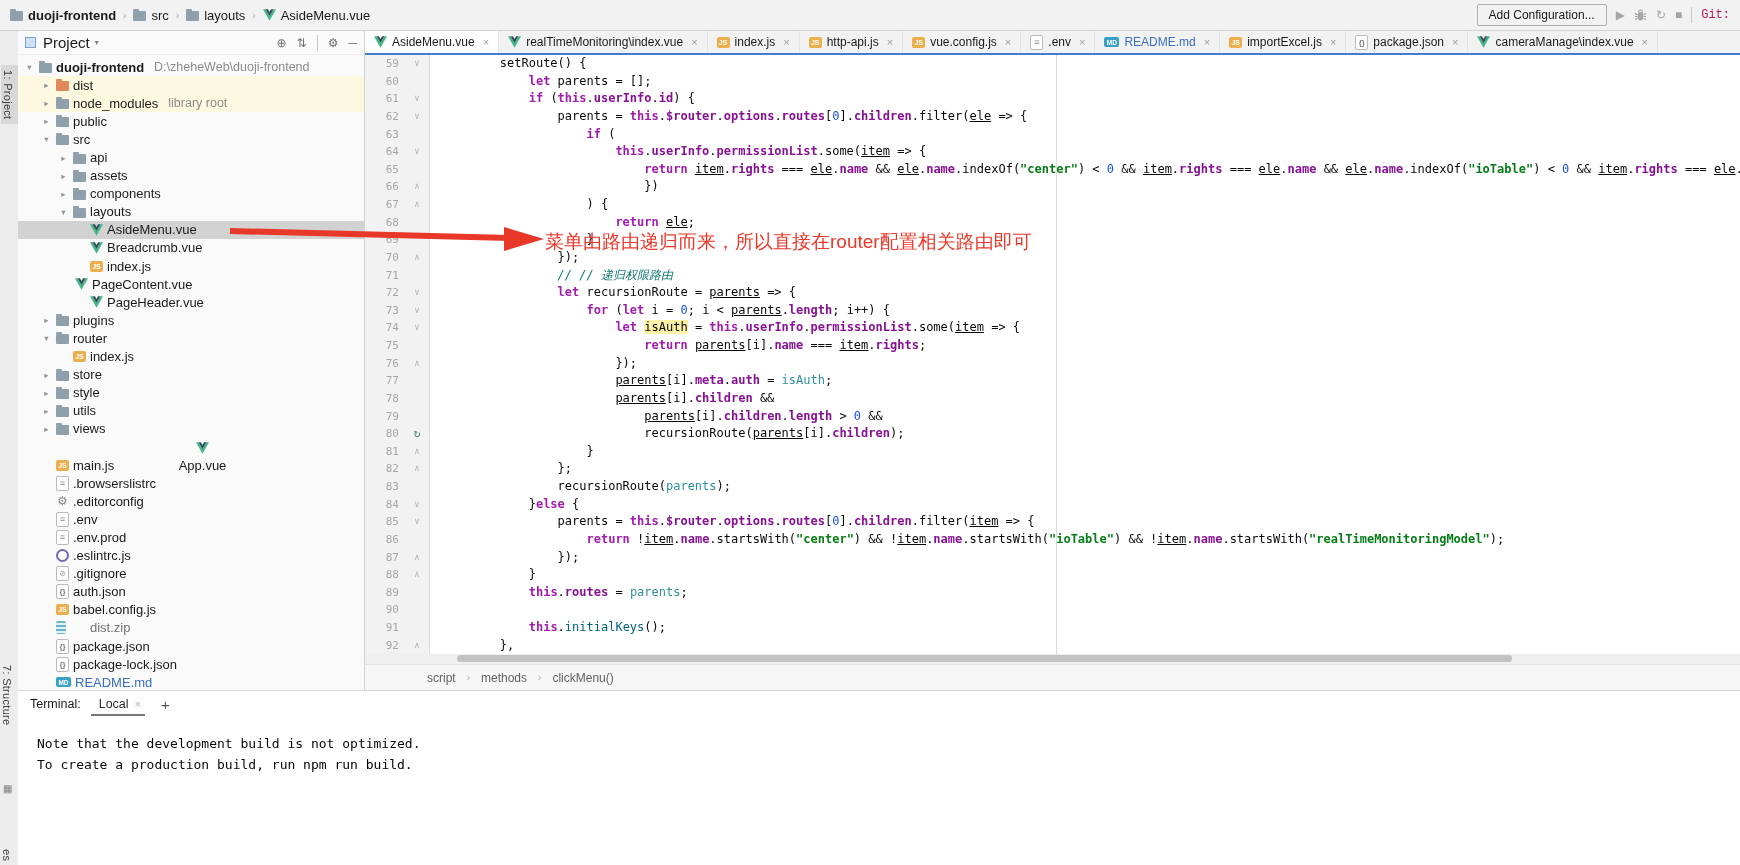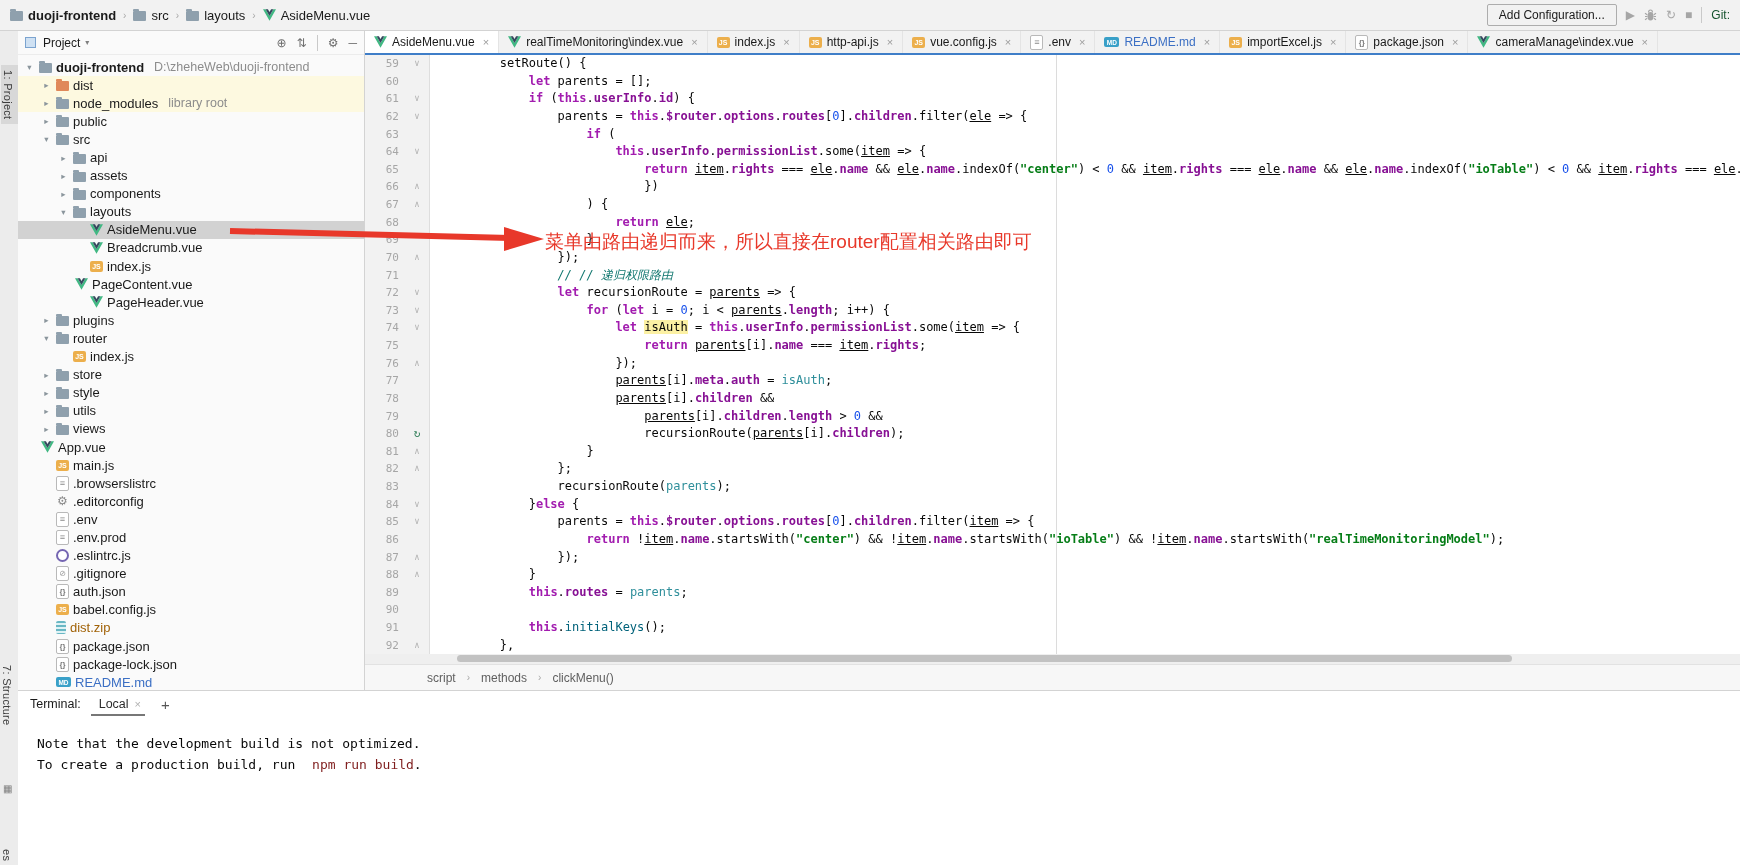--- a/index.html
+++ b/index.html
@@ -9,36 +9,36 @@
   
   .titlebar{position:absolute;left:0;top:0;right:0;height:30px;background:#f2f2f2;border-bottom:1px solid #d3d3d3;display:flex;align-items:center;}
   .tb-crumbs{display:flex;align-items:center;gap:4px;padding-left:10px;font-size:13px;}
   .tb-crumb{display:flex;align-items:center;gap:5px;}
   .b{font-weight:700;}
   .sep{color:#a8a8a8;font-size:10px;margin:0 3px;}
   .tb-right{margin-left:auto;display:flex;align-items:center;gap:9px;padding-right:10px;}
   .add-config-btn{border:1px solid #adadad;border-radius:2px;padding:3px 11px;font-size:12px;background:#f2f2f2;color:#1a1a1a;}
   .run-ic{color:#a6a6a6;font-size:12px;display:inline-flex;align-items:center;}
   .vdiv{width:1px;height:16px;background:#c9c9c9;}
-  .git-label{font-size:12px;color:#14532d;}
+  .git-label{font-size:12px;color:#be185d;font-family:Liberation Mono, monospace;}
 
   
   .strip{position:absolute;left:0;top:31px;bottom:0;width:18px;background:#ececec;border-right:1px solid #d3d3d3;}
   .strip-label{position:absolute;left:1px;writing-mode:vertical-rl;font-size:11px;color:#3c3c3c;letter-spacing:.3px;}
   #strip-project{top:34px;background:#d8d8d8;padding:5px 1px;display:flex;flex-direction:column;align-items:center;gap:4px;}
   #strip-structure{top:634px;display:flex;flex-direction:column;align-items:center;gap:4px;}
   #strip-es{top:818px;}
   .sic{font-size:9px;color:#6f6f6f;writing-mode:horizontal-tb;}
   .strip-ic2{position:absolute;left:3px;top:752px;font-size:10px;color:#7f7f7f;}
 
   
   .project-panel{position:absolute;left:18px;top:31px;width:346px;bottom:175px;background:#fafafa;border-right:1px solid #d3d3d3;display:flex;flex-direction:column;overflow:hidden;}
   .panel-header{height:23px;flex:none;display:flex;align-items:center;padding:0 7px;border-bottom:1px solid #ececec;}
   .ph-icon{width:9px;height:9px;border:1px solid #7ba3cf;background:#cfe1f3;margin-right:7px;flex:none;}
-  .ph-title{font-size:12px;}
+  .ph-title{font-size:15px;}
   .ph-caret{color:#7f7f7f;font-size:8px;margin-left:5px;}
   .ph-actions{margin-left:auto;display:flex;align-items:center;gap:10px;color:#6f6f6f;font-size:12px;}
   .tree{flex:1;overflow:hidden;padding-top:3px;font-size:13px;}
   .trow{display:flex;align-items:center;height:18.1px;gap:4px;white-space:nowrap;}
   .trow.sel{background:#d2d2d2;}
   .trow.hl-row{background:#fdf9e0;}
   .chev{width:11px;flex:none;text-align:center;color:#8a959c;font-size:8.5px;}
   .tsuffix{color:#8c8c8c;margin-left:6px;font-size:12.5px;}
 
   
@@ -88,21 +88,21 @@
   
   .terminal{position:absolute;left:18px;right:0;top:690px;bottom:0;background:#fff;border-top:1px solid #d3d3d3;}
   .term-header{height:26px;display:flex;align-items:center;padding-left:12px;font-size:12.5px;gap:16px;}
   .term-tabs{display:flex;align-items:center;gap:12px;}
   .term-tab{display:flex;align-items:center;gap:6px;padding:4px 2px;position:relative;color:#2b2b2b;justify-content:flex-end;}
   .term-tab.active::after{content:"";position:absolute;left:-6px;right:-2px;bottom:-1px;height:2px;background:#777;}
   .term-close{color:#b0b0b0;font-size:11px;}
   .term-add{color:#555;font-size:15px;margin-left:2px;}
   .term-body{font-family:"DejaVu Sans Mono",monospace;font-size:13px;padding:16px 0 0 19px;color:#222;}
   .tline{height:21px;line-height:21px;white-space:pre;}
-  .seg-cmd{color:#7f1d1d;margin-left:9px;}
+  .seg-cmd{color:#000000;}
 
   
   #arrow-svg{position:absolute;left:228px;top:222px;width:320px;height:32px;pointer-events:none;z-index:50;}
   #annotation-text{position:absolute;left:545px;top:229px;font-size:19px;color:#e8382a;z-index:50;white-space:nowrap;pointer-events:none;}
 </style>
 </head>
 <body>
 
 <div id="app">
 
@@ -297,21 +297,21 @@
         <div class="trow" style="padding-left: 23px;">
           <span class="chev">▸</span>
           <span class="ic ic-folder"></span>
           <span>utils</span>
         </div>
         <div class="trow" style="padding-left: 23px;">
           <span class="chev">▸</span>
           <span class="ic ic-folder"></span>
           <span>views</span>
         </div>
-        <div class="trow" style="padding-left: 8px;">
+        <div class="trow" style="padding-left: 23px; flex-direction: column;">
           <span class="chev"></span>
           <span class="ic ic-vue">
             <svg class="ic-vue" width="13" height="12" viewBox="0 0 24 21">
               <path fill="#41b883" d="M0 0h4.8L12 12.4 19.2 0H24L12 21z"></path>
               <path fill="#35495e" d="M4.8 0h4.3L12 5l2.9-5h4.3L12 12.4z"></path>
             </svg>
           </span>
           <span>App.vue</span>
         </div>
         <div class="trow" style="padding-left: 23px;">
@@ -355,21 +355,21 @@
           <span>auth.json</span>
         </div>
         <div class="trow" style="padding-left: 23px;">
           <span class="chev"></span>
           <span class="ic ic-js">JS</span>
           <span>babel.config.js</span>
         </div>
         <div class="trow" style="padding-left: 23px;">
           <span class="chev"></span>
           <span class="ic ic-zip"></span>
-          <span style="color: #a16207;">dist.zip</span>
+          <span style="color: #737373; margin-left: 20px;">dist.zip</span>
         </div>
         <div class="trow" style="padding-left: 23px;">
           <span class="chev"></span>
           <span class="ic ic-json">{}</span>
           <span>package.json</span>
         </div>
         <div class="trow" style="padding-left: 23px;">
           <span class="chev"></span>
           <span class="ic ic-json">{}</span>
           <span>package-lock.json</span>

